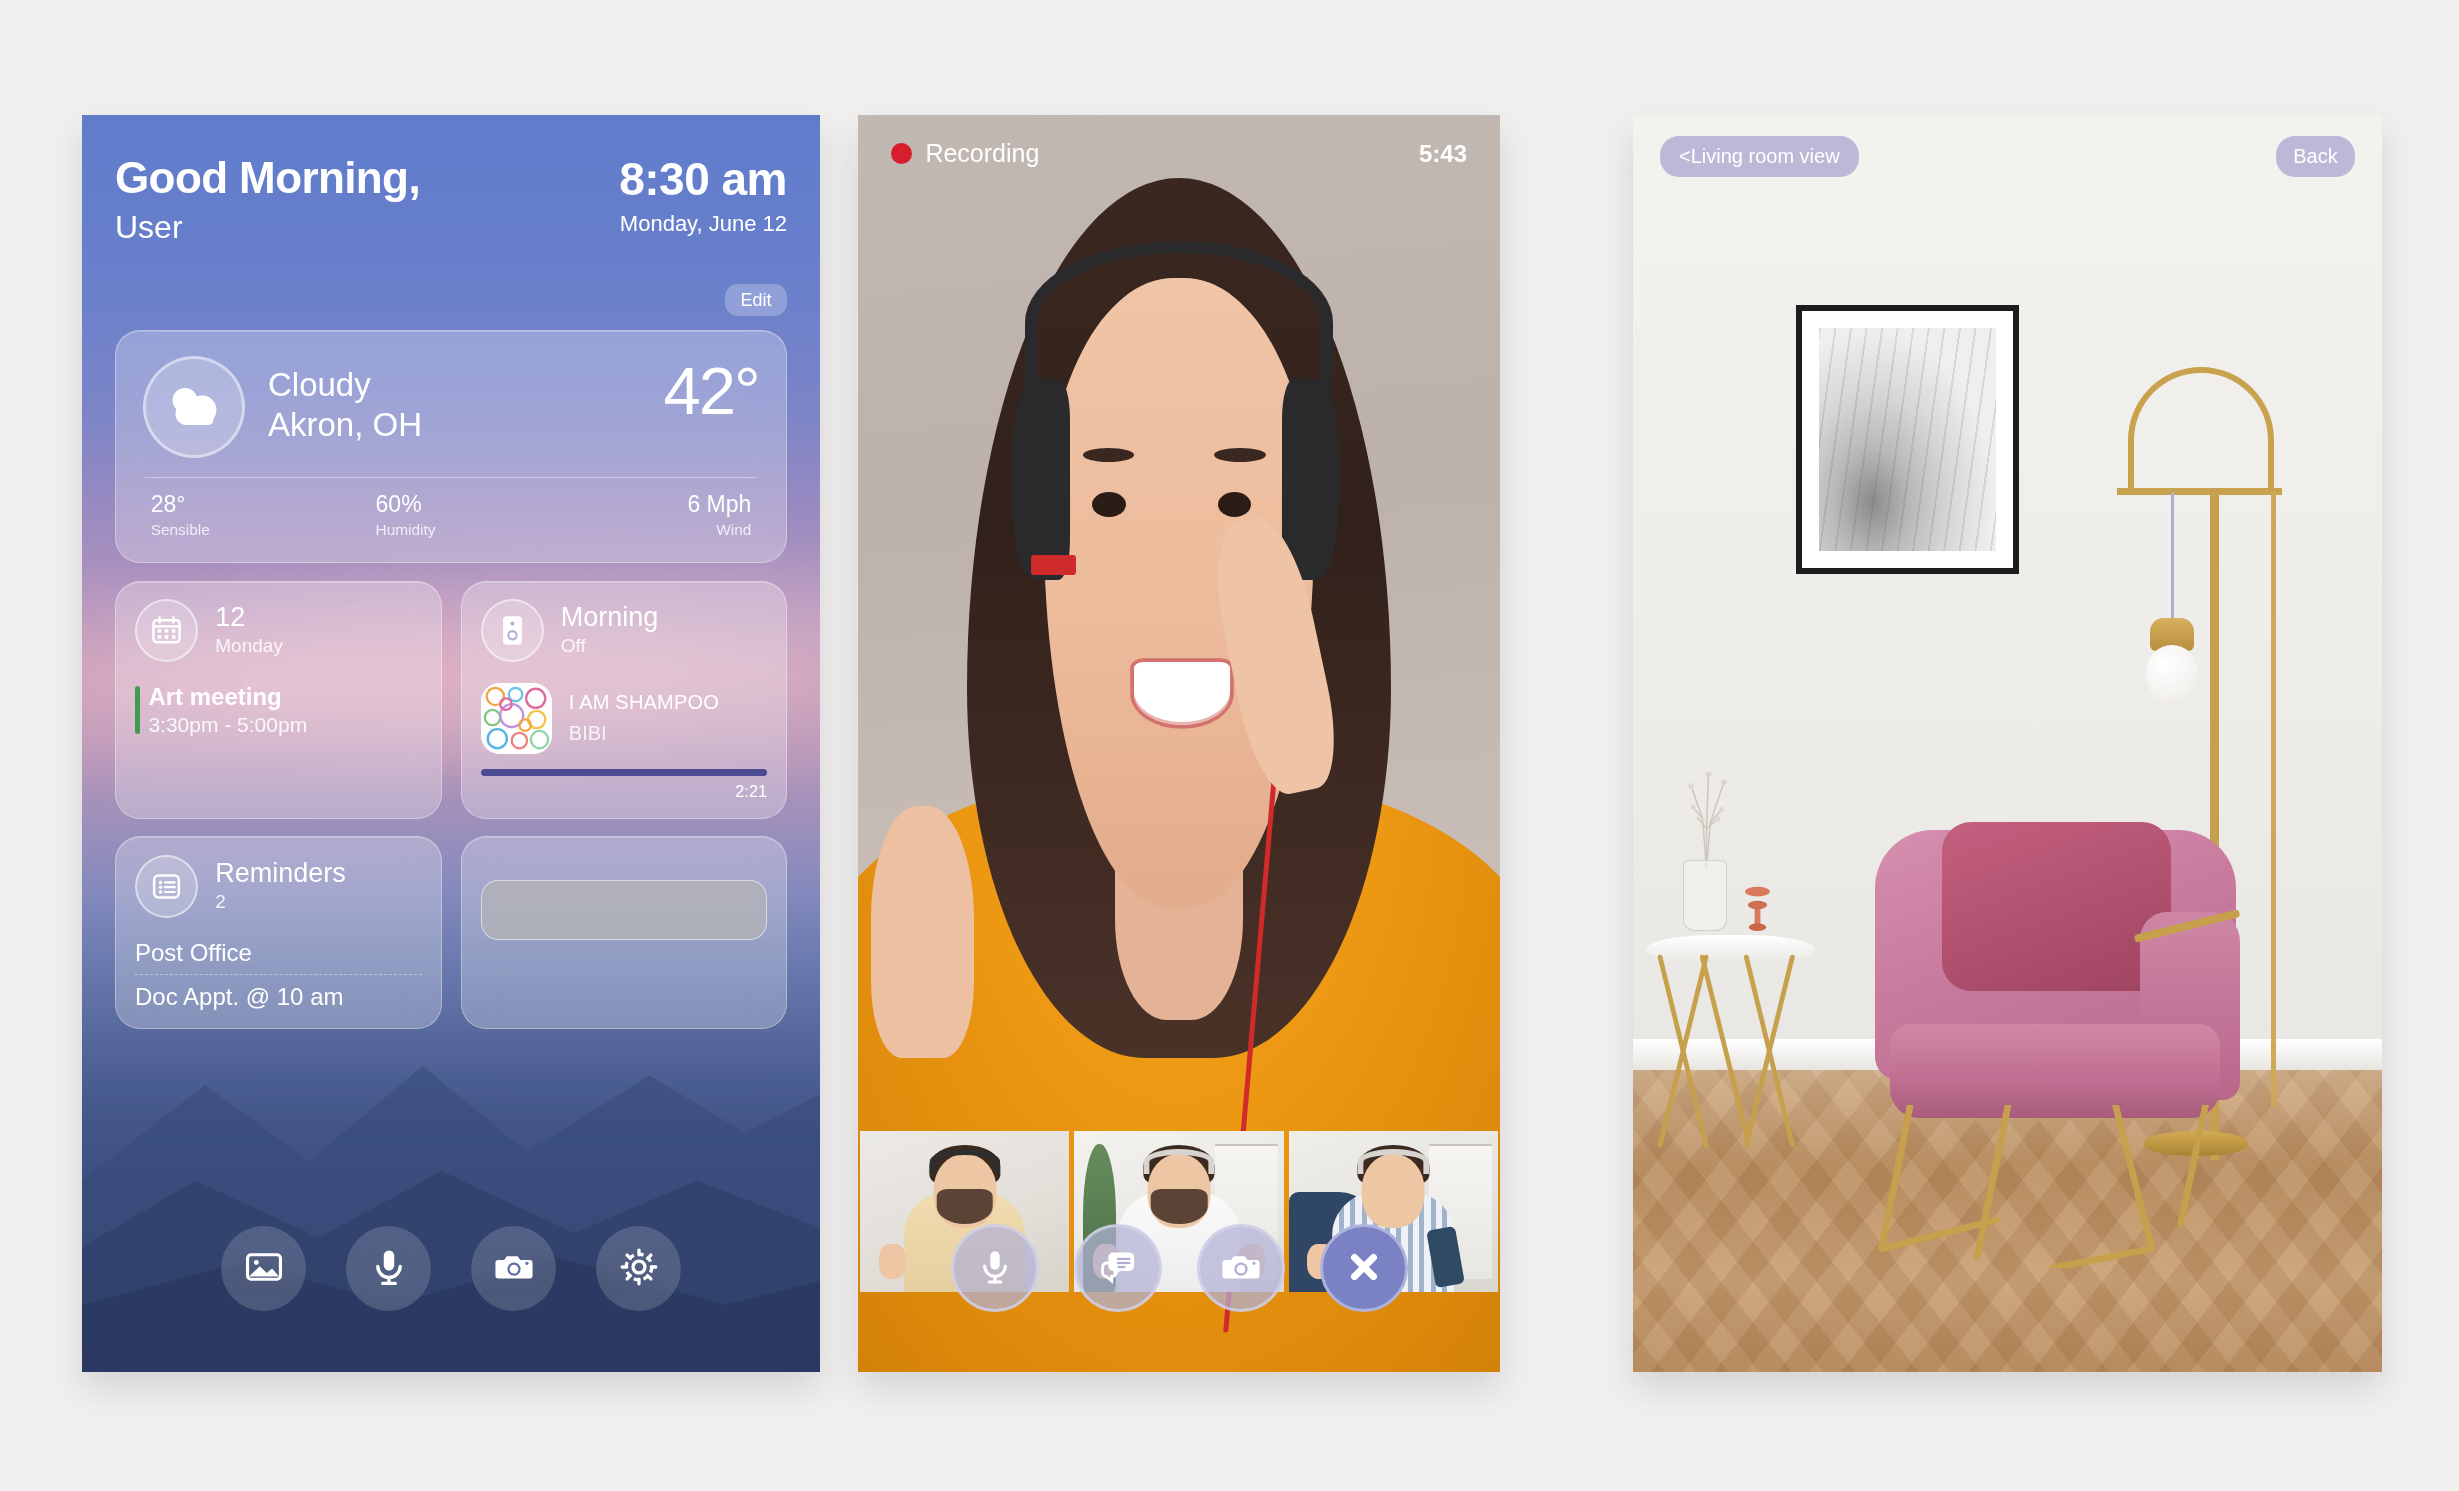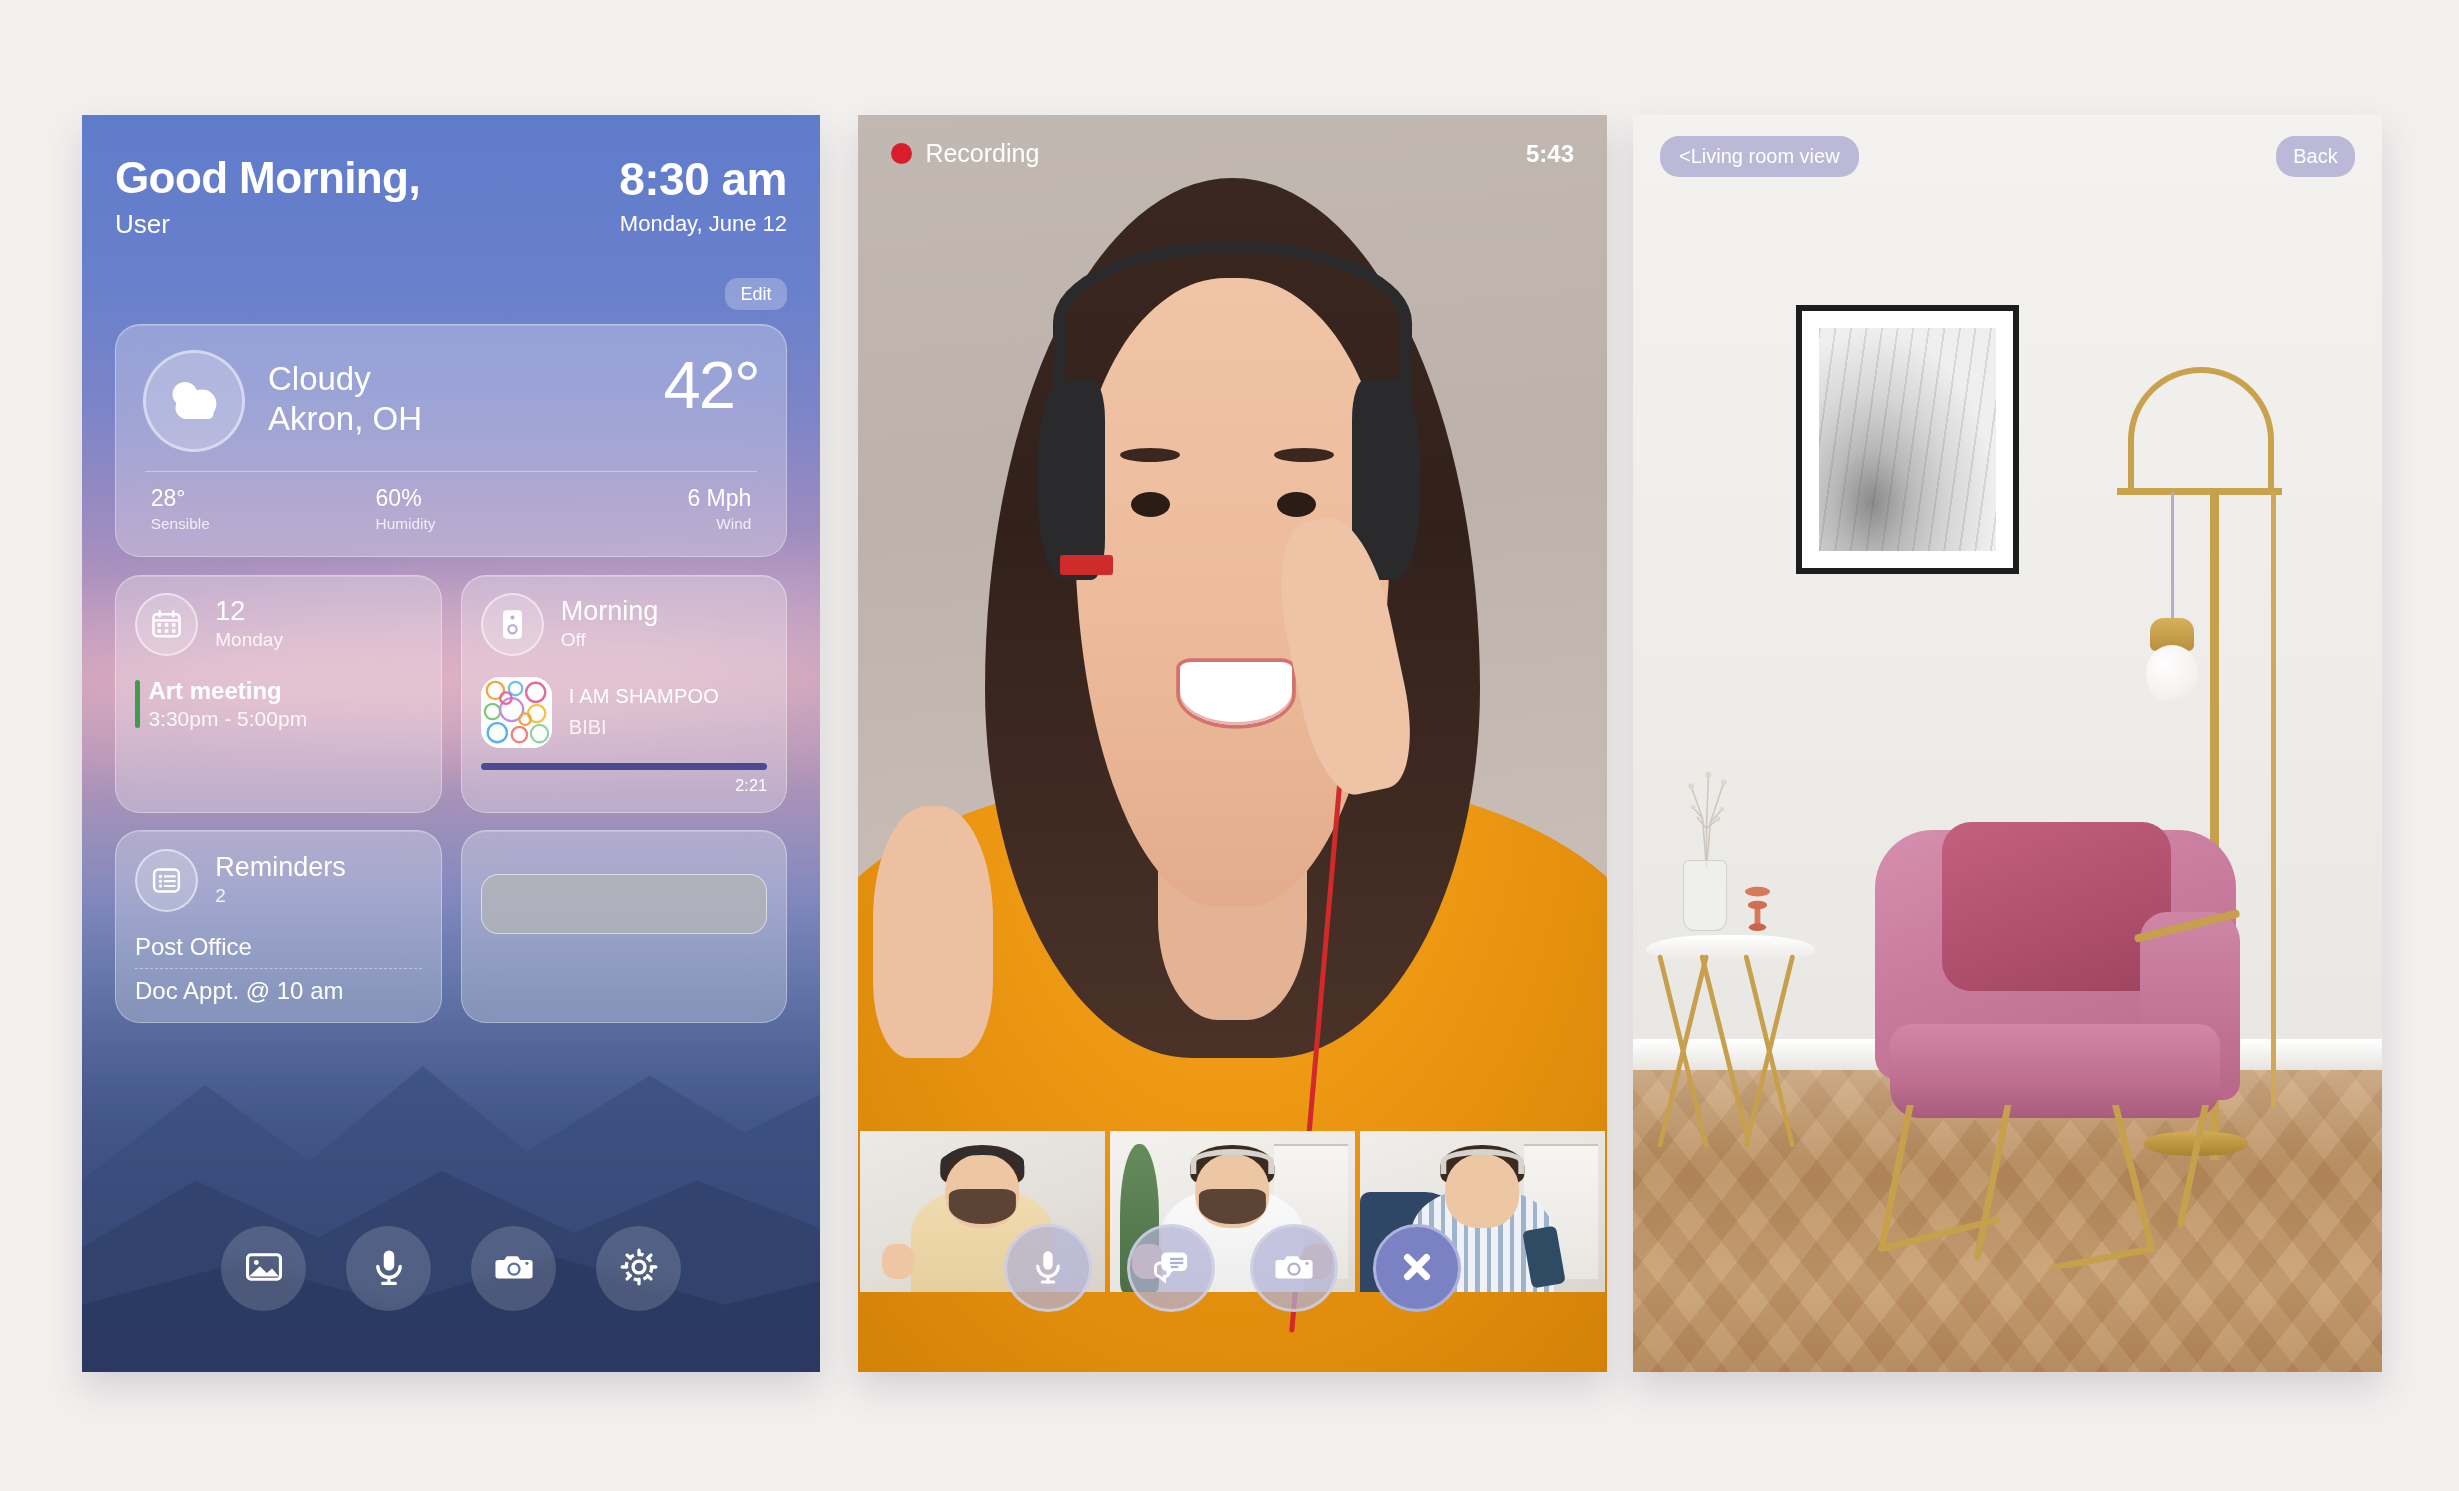--- a/index.html
+++ b/index.html
@@ -60,21 +60,21 @@
     position:absolute; left:0; right:0; bottom:0; height:38%;
     background:
       linear-gradient(180deg, rgba(62,82,128,0) 0%, rgba(58,78,124,0.25) 30%, rgba(52,70,114,0.55) 60%, rgba(48,65,106,0.75) 100%);
   }
   .mtn svg { position:absolute; bottom:0; left:0; width:100%; height:100%; display:block; }
 
   .home-content { position: absolute; inset: 0; padding: 40px 33px 0 33px; }
 
   .greet-row { display: flex; justify-content: space-between; align-items: flex-start; }
   .greet-title { color:#fff; font-size:44px; font-weight:700; letter-spacing:-0.6px; line-height:1.05; }
-  .greet-user  { color:#fff; font-size:26px; font-weight:400; margin-top:7.7px; }
+  .greet-user  { color:#fff; font-size:32px; font-weight:400; margin-top:7.7px; }
   .clock-time  { color:#fff; font-size:46px; font-weight:700; text-align:right; letter-spacing:-0.5px; line-height:1.05; }
   .clock-date  { color:#fff; font-size:22px; font-weight:500; text-align:right; margin-top:7.7px; }
 
   .edit-row { display:flex; justify-content:flex-end; margin-top:38px; }
   .edit-btn {
     background: rgba(255,255,255,0.25);
     color:#fff; font-size:18px; font-weight:500;
     padding:5.8px 15.4px; border-radius:12.5px;
     border:none; cursor:pointer;
     backdrop-filter: blur(5.8px);
@@ -166,21 +166,21 @@
   }
   .dock-btn {
     width:85px; height:85px; border-radius:50%;
     background: rgba(255,255,255,0.16);
     border:none; cursor:pointer;
     display:flex; align-items:center; justify-content:center;
     backdrop-filter: blur(7.7px);
   }
 
   
-  #panel-call { left: 858px; width: 749px; background:#6d28d9;text-align:center; }
+  #panel-call { left: 858px; width: 642px; background:#6d28d9;text-align:center; }
   .call-photo { position:absolute; inset:0; }
   
   .cp-wall { position:absolute; inset:0;
     background: linear-gradient(175deg,#c2b8b2 0%, #bdb2ab 30%, #c8bdb6 60%, #cfc5bd 100%); }
   .cp-shirt { position:absolute; left:-6%; right:-6%; bottom:0; height:48%;
     background: radial-gradient(ellipse at 50% 0%, #f2a21c 0%, #ef9a14 35%, #e08c0c 70%, #d07f07 100%);
     border-radius: 52% 52% 0 0 / 34% 34% 0 0; }
   .cp-neck { position:absolute; left:40%; width:20%; top:52%; height:20%;
     background:#e4b295; border-radius:0 0 40% 40%; }
   .cp-hair { position:absolute; left:17%; width:66%; top:5%; height:70%;

